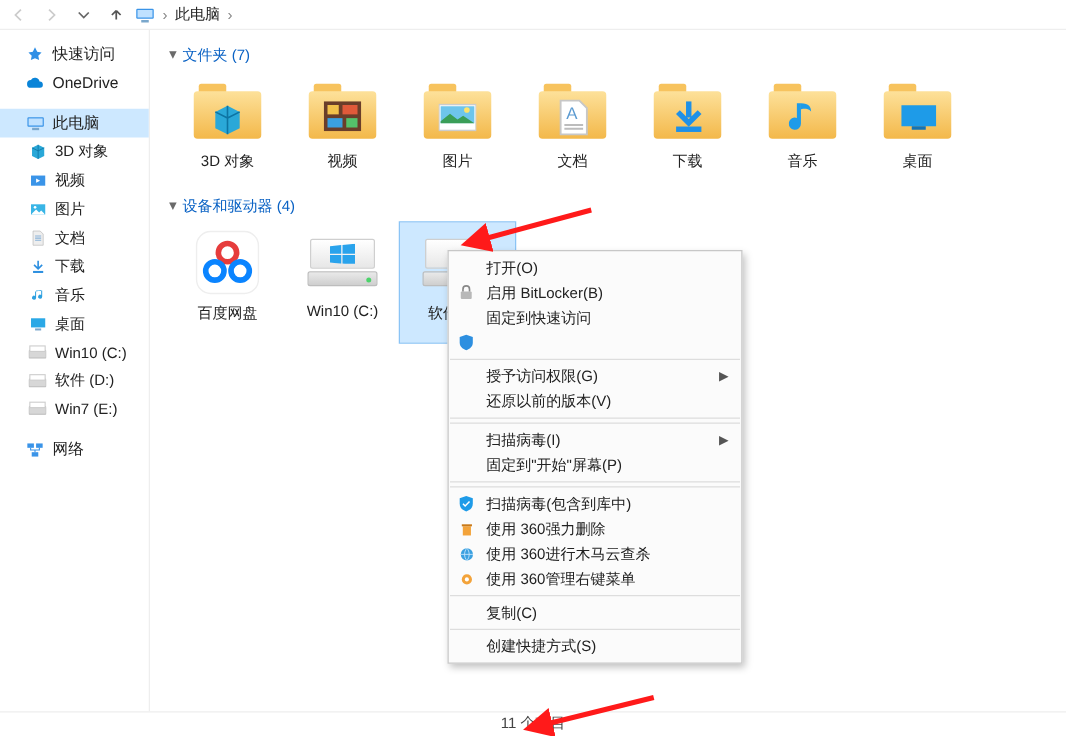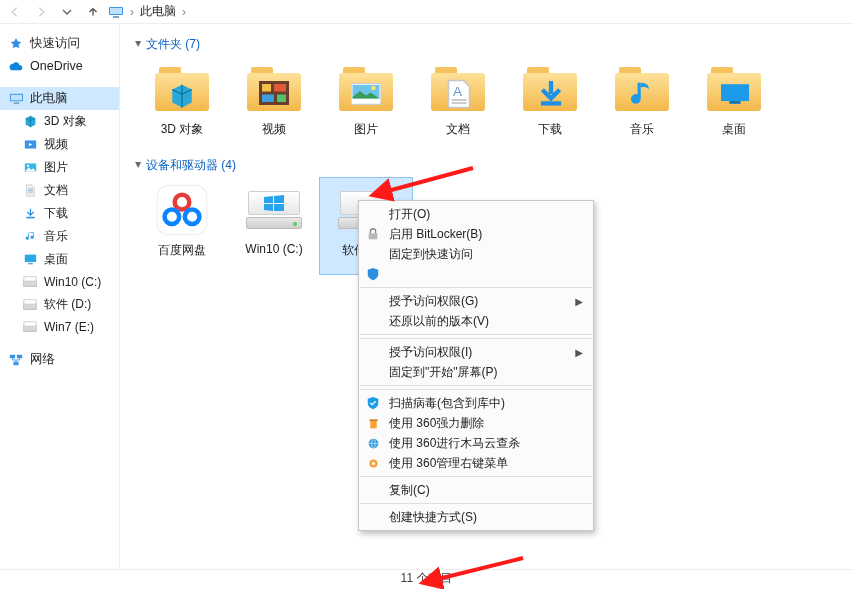--- a/index.html
+++ b/index.html
@@ -13,21 +13,21 @@
   .crumb-text { font-size:12px; }
   .crumb-sep { color:#888; padding:0 2px; }
 
   
   .main { display:flex; height: 545px; }
   .sidebar { width:120px; border-right:1px solid #eee; padding-top:8px; }
   .content { flex:1; position:relative; padding: 8px 8px 0 8px; overflow:hidden;}
 
   
   .s-item { display:flex; align-items:center; gap:6px; padding:3px 6px 3px 14px; font-size:12px; color:#222; cursor:default;}
-  .s-item.root { padding-left:8px; font-size:12.5px;}
+  .s-item.root { padding-left:20px; font-size:12.5px;}
   .s-item.sub { padding-left:22px; }
   .s-item.active { background:#cde8ff; }
   .s-group-gap { height:10px; }
   .s-ic { width:16px; height:16px; display:flex; align-items:center; justify-content:center;}
 
   
   .section-head { color:#0a62c4; font-size:12px; padding:4px 0 4px 8px; cursor:default;}
   .section-head .caret { display:inline-block; transform: rotate(90deg); margin-right:4px; color:#6a6a6a;}
   .grid { display:flex; flex-wrap:wrap; gap: 0; padding-left: 8px;}
   .tile { width:92px; height:96px; display:flex; flex-direction:column; align-items:center; justify-content:flex-start; padding-top:4px; cursor:default;}
@@ -424,21 +424,21 @@
   <div class="row">
       <span>授予访问权限(G)</span>
       <span class="chev">▶</span>
     </div>
   <div class="row">
       <span>还原以前的版本(V)</span>
     </div>
   <hr>
   <hr>
   <div class="row">
-      <span>授予访问权限(I)</span>
+      <span>扫描病毒(I)</span>
       <span class="chev">▶</span>
     </div>
   <div class="row">
       <span>固定到"开始"屏幕(P)</span>
     </div>
   <hr>
   <hr>
   <div class="row">
     <span class="mi-ic">
         <svg width="14" height="14" viewBox="0 0 16 16">

